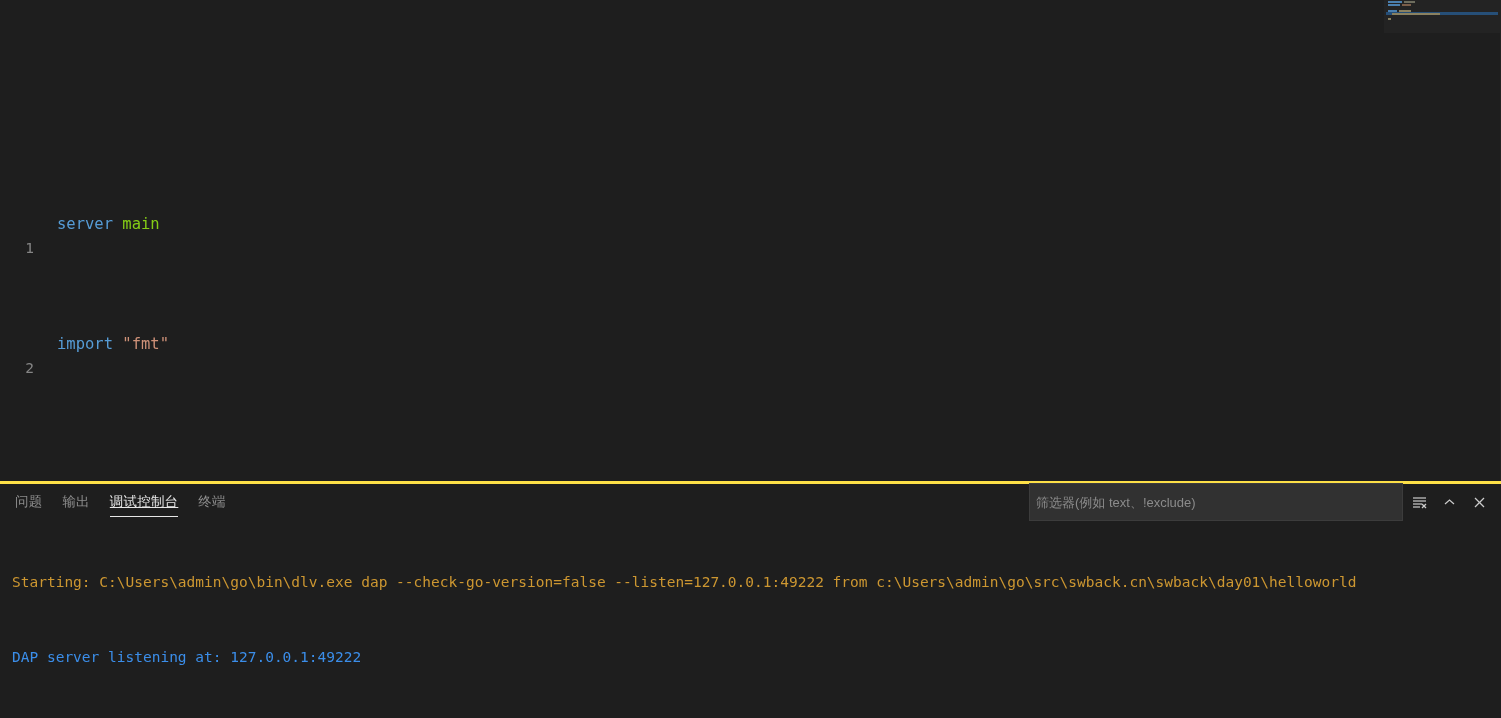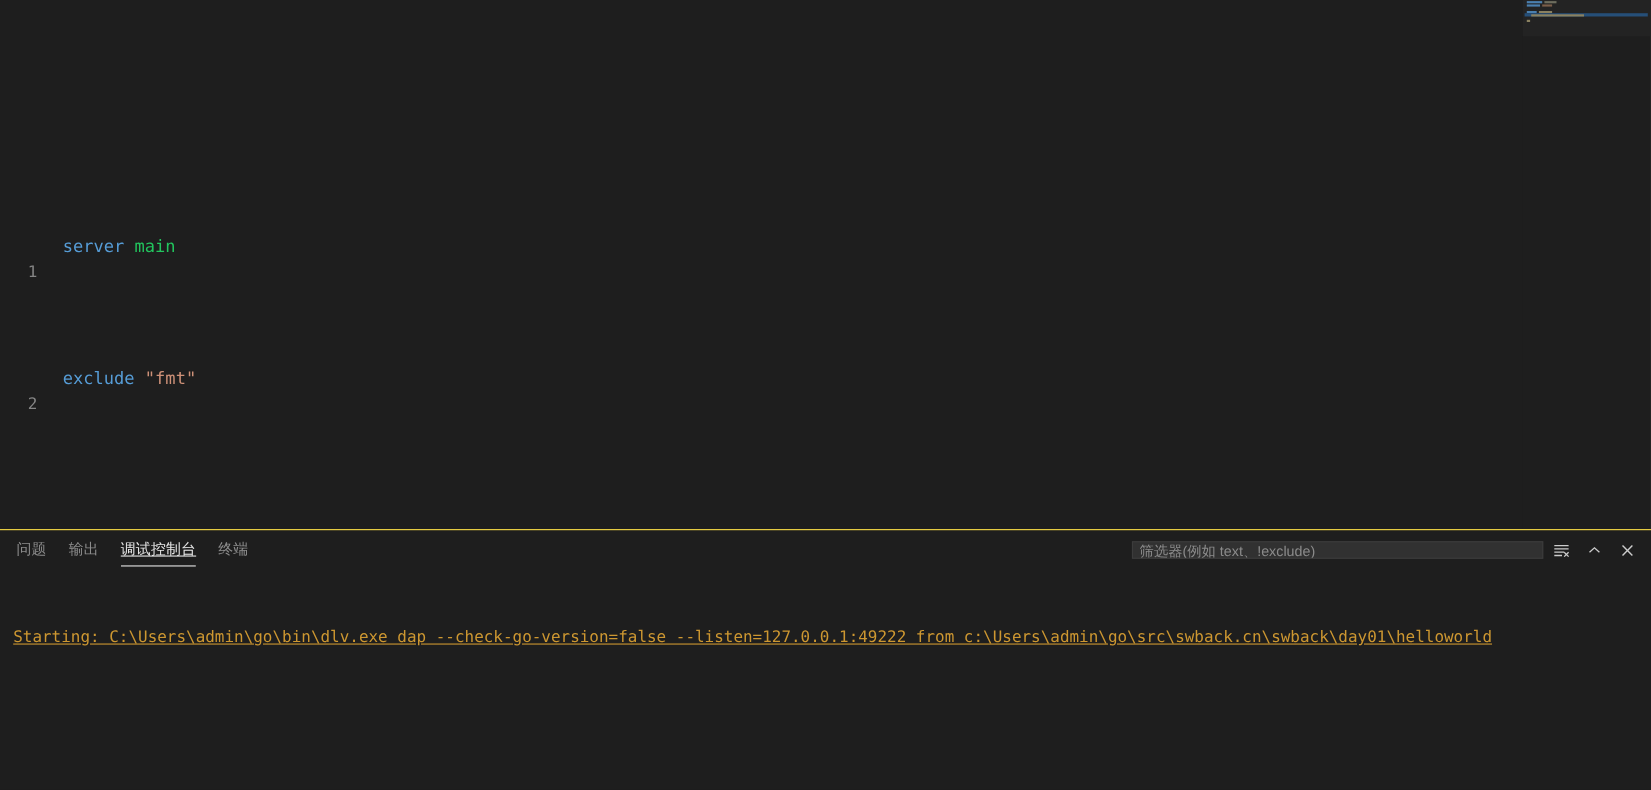--- a/index.html
+++ b/index.html
@@ -58,21 +58,21 @@
   .ltext {
     position: absolute;
     left: 57px;
     top: 0;
     color: #d4d4d4;
   }
 
   
   .kw       { color: #569cd6; }
   .str      { color: #ce9178; }
-  .plain    { color: #22c55e; }
+  .plain    { color: #84cc16; }
 
   
   #minimap {
     position: absolute;
     right: 0; top: 0;
     width: 117px;
     height: 481px;
     background: #1e1e1e;
     overflow: hidden;
   }
@@ -101,21 +101,21 @@
     background: #242424;
   }
 
   
   #panel {
     position: absolute;
     left: 0; top: 481px;
     width: 1501px;
     height: 237px;
     background: #1e1e1e;
-    border-top: 1px solid #fde047;
+    border-top: 3px solid #fde047;
   }
 
   #panel-header {
     position: relative;
     height: 36px;
     display: flex;
     align-items: center;
     padding-left: 5px;
   }
 
@@ -143,21 +143,21 @@
   #panel-actions {
     position: absolute;
     right: 0; top: 0;
     height: 36px;
     display: flex;
     align-items: center;
   }
 
   #filter-input {
     width: 374px;
-    height: 16px;
+    height: 38px;
     background: #313131;
     border: 1px solid #3c3c3c;
     color: #e5e5e5;
     font-family: "Liberation Sans", sans-serif;
     font-size: 13px;
     padding: 0 6px;
     outline: none;
   }
   #filter-input::placeholder { color: #8b8b8b; opacity: 1; }
 
@@ -179,21 +179,21 @@
     left: 0; top: 36px;
     width: 1501px;
     height: 201px;
     overflow: hidden;
     padding-left: 12px;
     font-family: "DejaVu Sans Mono", "Liberation Mono", monospace;
     font-size: 14.5px;
     line-height: 25px;
     white-space: pre;
   }
-  .cline { height: 25px; line-height: 25px; text-decoration: underline; }
+  .cline { height: 25px; line-height: 25px; }
   .c-orange { color: #cd9731; }
   .c-blue   { color: #3b8eea; }
 </style>
 </head>
 <body>
 
 <div id="app">
 
   <div id="editor">
 
@@ -204,21 +204,21 @@
 
       
       <div class="code-line">
         <span class="ln">1</span>
         <span class="ltext"><span class="kw">server</span><span class="plain"> </span><span class="plain">main</span></span>
       </div>
 
       
       <div class="code-line">
         <span class="ln">2</span>
-        <span class="ltext"><span class="kw">exclude</span><span class="plain"> </span><span class="str">"fmt"</span></span>
+        <span class="ltext"><span class="kw">import</span><span class="plain"> </span><span class="str">"fmt"</span></span>
       </div>
 
       
       <div class="code-line">
         <span class="ln">3</span>
         <span class="ltext"></span>
       </div>
 
       
       
@@ -277,20 +277,21 @@
           <svg width="15" height="15" viewBox="0 0 15 15" fill="none" stroke="#cccccc" stroke-width="1.3">
             <line x1="3" y1="3" x2="12" y2="12"></line>
             <line x1="12" y1="3" x2="3" y2="12"></line>
           </svg>
         </div>
       </div>
     </div>
 
     <div id="console">
       <div class="cline c-orange">Starting: C:\Users\admin\go\bin\dlv.exe dap --check-go-version=false --listen=127.0.0.1:49222 from c:\Users\admin\go\src\swback.cn\swback\day01\helloworld</div>
+      <div class="cline c-blue">DAP server listening at: 127.0.0.1:49222</div>
       
       
       
       
       
     </div>
   </div>
 </div>
 
 </body></html>

